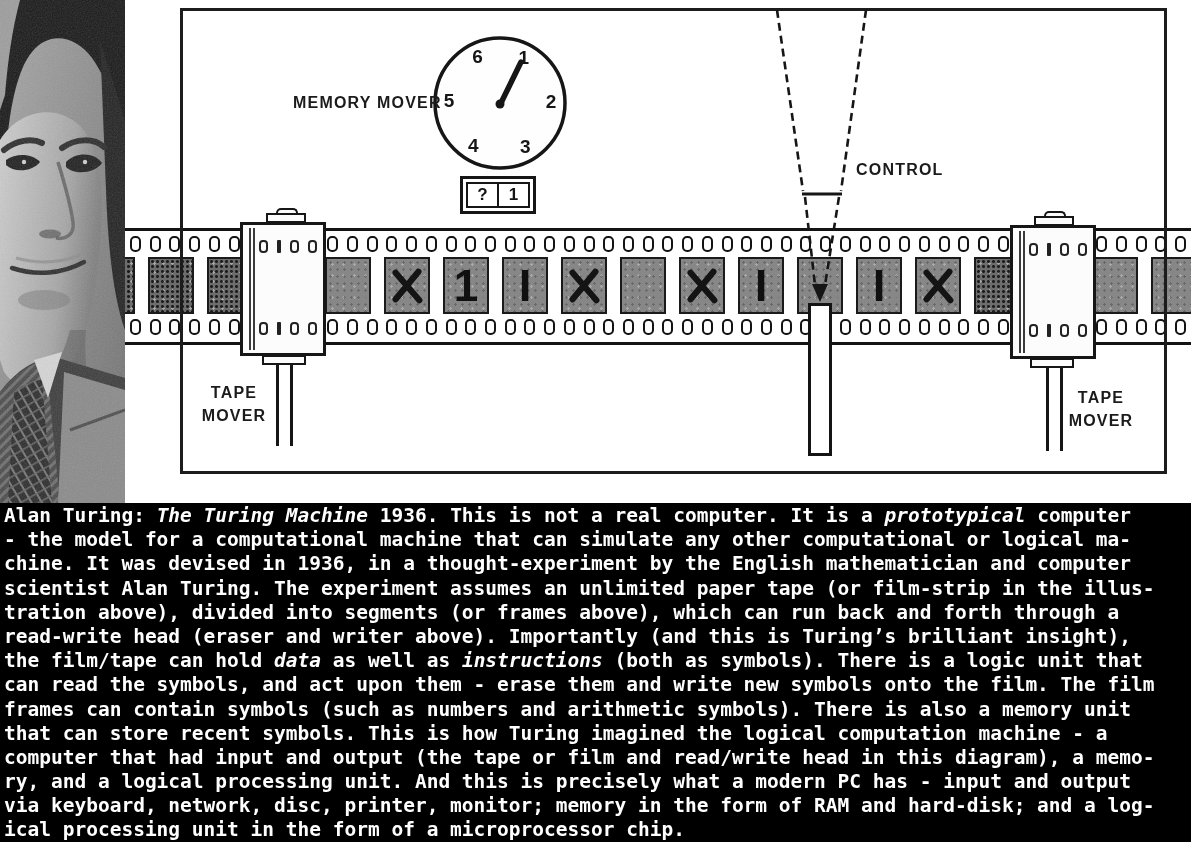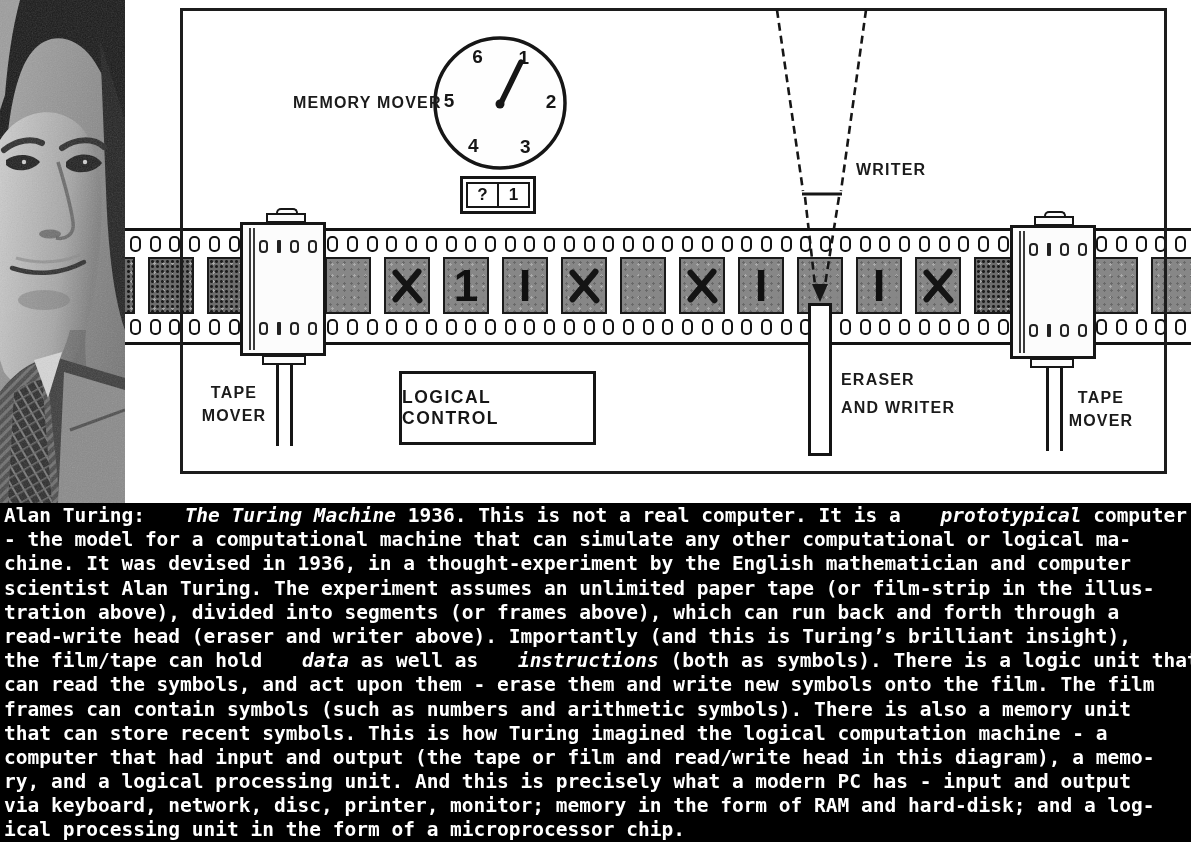--- a/index.html
+++ b/index.html
@@ -76,21 +76,21 @@
   
   .dlabel{position:absolute;color:#1b1b1b;font-weight:bold;font-size:16px;letter-spacing:1.2px;
           z-index:5;white-space:pre;}
   .two-line{line-height:23px;text-align:center;}
 
   
   .caption{position:absolute;left:0;top:503px;width:1191px;height:339px;background:#000;
            color:#fff;font-family:"DejaVu Sans Mono",monospace;font-weight:bold;font-size:19.5px;
            line-height:24.2px;padding:1px 0 0 4px;box-sizing:border-box;white-space:pre;z-index:6;}
   .caption .ln{height:24.2px;}
-  .caption i{margin-left:28px;}
+  .caption i{}
 </style>
 </head>
 <body>
 
 <div class="stage">
 
   <div class="photo">
     <svg width="125" height="503" viewBox="0 0 125 503">
       <defs>
         <linearGradient id="gBG" x1="0" y1="0" x2="1" y2="1">
@@ -364,24 +364,20 @@
   </div>
 
   <svg class="scansvg" width="115" height="300" viewBox="0 0 115 300">
     <path class="dash" d="M12,4 L38,185"></path>
     <path class="dash" d="M101,4 L76,185"></path>
     <path class="solidln" d="M37,188 L77,188"></path>
     <path class="dash" d="M40,191 L50,279"></path>
     <path class="dash" d="M74,191 L60,279"></path>
     <polygon points="55,296 47,278 63,278" fill="#161616"></polygon>
   </svg>
-  <div class="dlabel" style="left:856px;top:161px">WRITER</div>
+  <div class="dlabel" style="left:856px;top:161px">CONTROL</div>
 
   <div class="eraser"></div>
-  <div class="dlabel" style="left:841px;top:366px;line-height:28px"><span>ERASER</span><br><span>AND WRITER</span></div>
-
-  <div class="logbox">
-      <span>LOGICAL CONTROL</span>
-    </div>
+
 
   <div class="caption"><div class="ln"><span>Alan Turing: </span><i>The Turing Machine</i><span> 1936. This is not a real computer. It is a </span><i>prototypical</i><span> computer</span></div><div class="ln"><span>- the model for a computational machine that can simulate any other computational or logical ma-</span></div><div class="ln"><span>chine. It was devised in 1936, in a thought-experiment by the English mathematician and computer</span></div><div class="ln"><span>scientist Alan Turing. The experiment assumes an unlimited paper tape (or film-strip in the illus-</span></div><div class="ln"><span>tration above), divided into segments (or frames above), which can run back and forth through a</span></div><div class="ln"><span>read-write head (eraser and writer above). Importantly (and this is Turing’s brilliant insight),</span></div><div class="ln"><span>the film/tape can hold </span><i>data</i><span> as well as </span><i>instructions</i><span> (both as symbols). There is a logic unit that</span></div><div class="ln"><span>can read the symbols, and act upon them - erase them and write new symbols onto the film. The film</span></div><div class="ln"><span>frames can contain symbols (such as numbers and arithmetic symbols). There is also a memory unit</span></div><div class="ln"><span>that can store recent symbols. This is how Turing imagined the logical computation machine - a</span></div><div class="ln"><span>computer that had input and output (the tape or film and read/write head in this diagram), a memo-</span></div><div class="ln"><span>ry, and a logical processing unit. And this is precisely what a modern PC has - input and output</span></div><div class="ln"><span>via keyboard, network, disc, printer, monitor; memory in the form of RAM and hard-disk; and a log-</span></div><div class="ln"><span>ical processing unit in the form of a microprocessor chip.</span></div></div>
 
 </div>
 
 </body></html>

